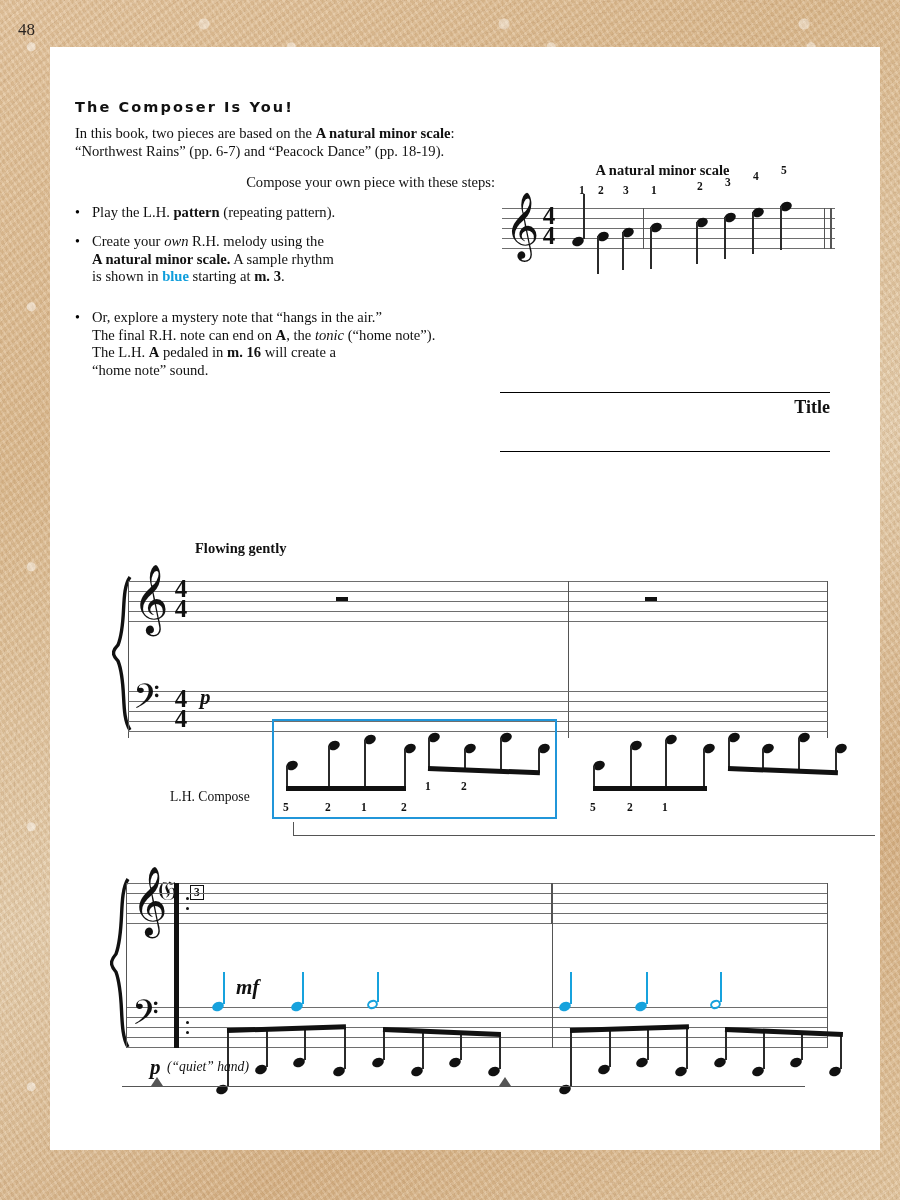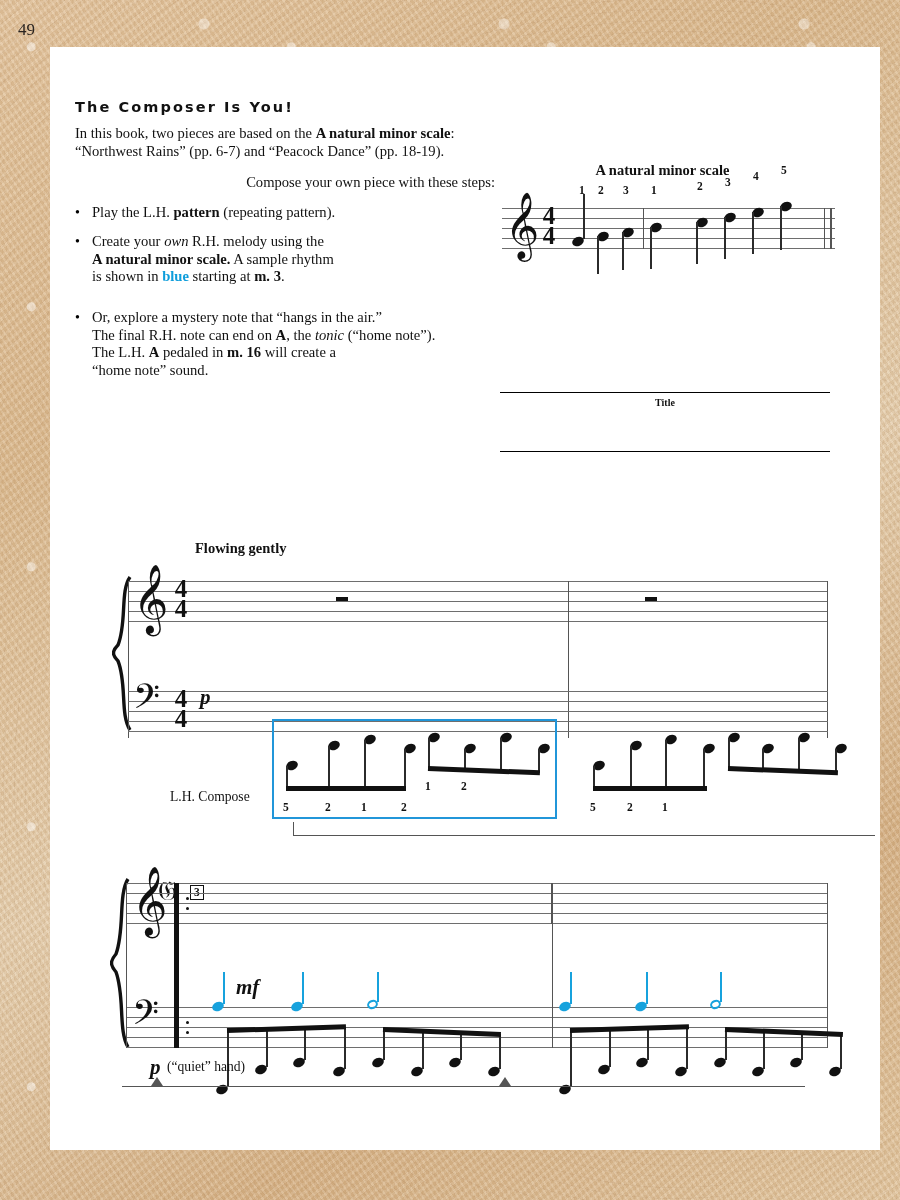--- a/index.html
+++ b/index.html
@@ -65,21 +65,21 @@
 
   
   #scale-block{ position:absolute; left:440px; top:115px; width:360px; height:130px;}
   #scale-title{
     position:absolute; left:0; top:0; width:345px; text-align:center;
     font-weight:bold; font-size:14.5px; color:#111;
   }
 
   
   .blank-line{ position:absolute; border-bottom:1.4px solid #000; }
-  .blank-label{ position:absolute; text-align:center; font-weight:bold; font-size:10px; color:#111;}
+  .blank-label{ position:absolute; text-align:right; font-weight:bold; font-size:18px; color:#111;}
 
   
   .staff{ position:absolute; }
   .staff .ln{ position:absolute; left:0; right:0; height:1px; background:#6e6e6e; }
   .barline{ position:absolute; background:#555; width:1.4px; }
   .thickbar{ position:absolute; background:#111; }
 
   .notehead{
     position:absolute; width:12px; height:9px; background:#111;
     border-radius:50%; transform:rotate(-22deg);
@@ -435,20 +435,20 @@
     <div class="notehead" style="position:absolute; left:702px; top:1020px;"></div>
     <div class="stem" style="position:absolute; left:713px; top:983px; height:39px;"></div>
     <div class="notehead" style="position:absolute; left:740px; top:1011px;"></div>
     <div class="stem" style="position:absolute; left:751px; top:985px; height:28px;"></div>
     <div class="notehead" style="position:absolute; left:779px; top:1020px;"></div>
     <div class="stem" style="position:absolute; left:790px; top:987px; height:35px;"></div>
     <div class="beam" style="position:absolute; left:675px; top:980px; width:118px; transform:rotate(2.4deg);"></div>
   </div>
 
   <div class="dyn" style="left:100px; top:1008px;">p</div>
-  <div class="label" style="left:117px; top:1012px; ">(“quiet” hand)</div>
+  <div class="label" style="left:117px; top:1012px; font-style:italic;">(“quiet” hand)</div>
 
   <div class="pedal-line" style="left:72px; top:1039px; width:683px;"></div>
   <div class="pedal-caret" style="left:101px; top:1030px;"></div>
   <div class="pedal-caret" style="left:449px; top:1030px;"></div>
 </div>
 
-<div id="page-number" style="position:absolute; left:18px; top:20px; font-size:17px; color:#2a2420;">49</div>
+<div id="page-number" style="position:absolute; left:18px; top:20px; font-size:17px; color:#2a2420;">48</div>
 
 </body></html>

